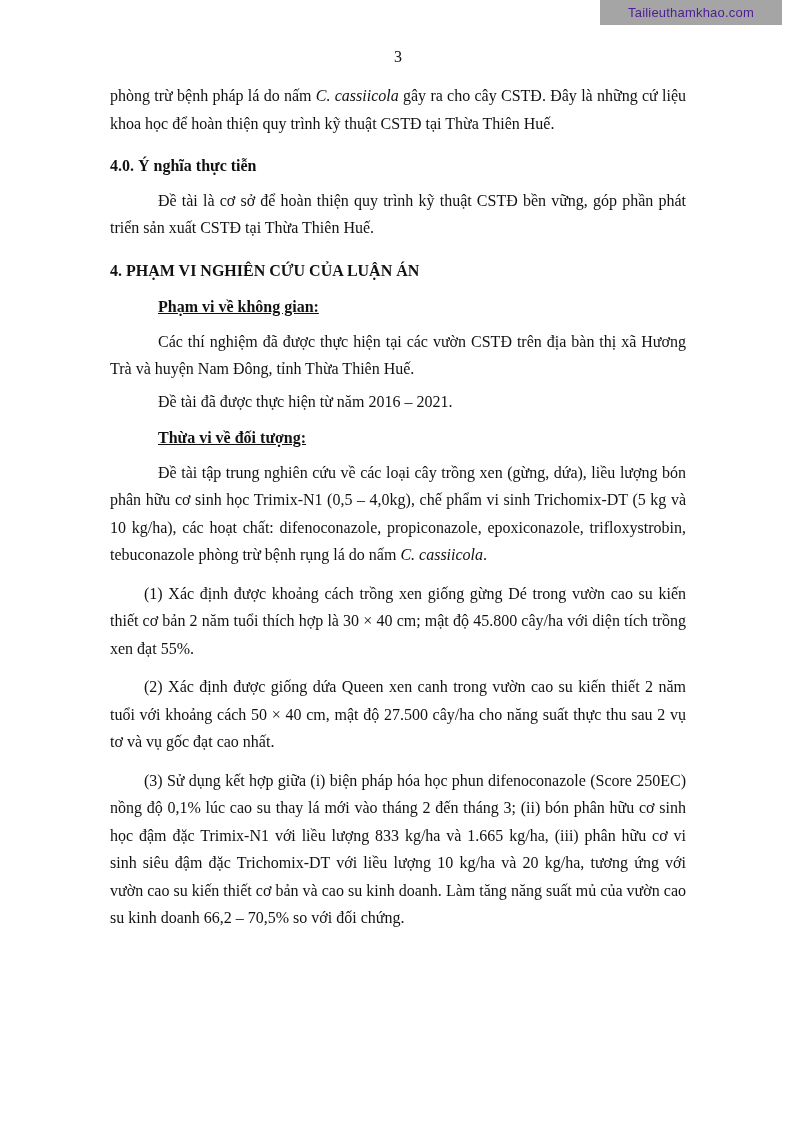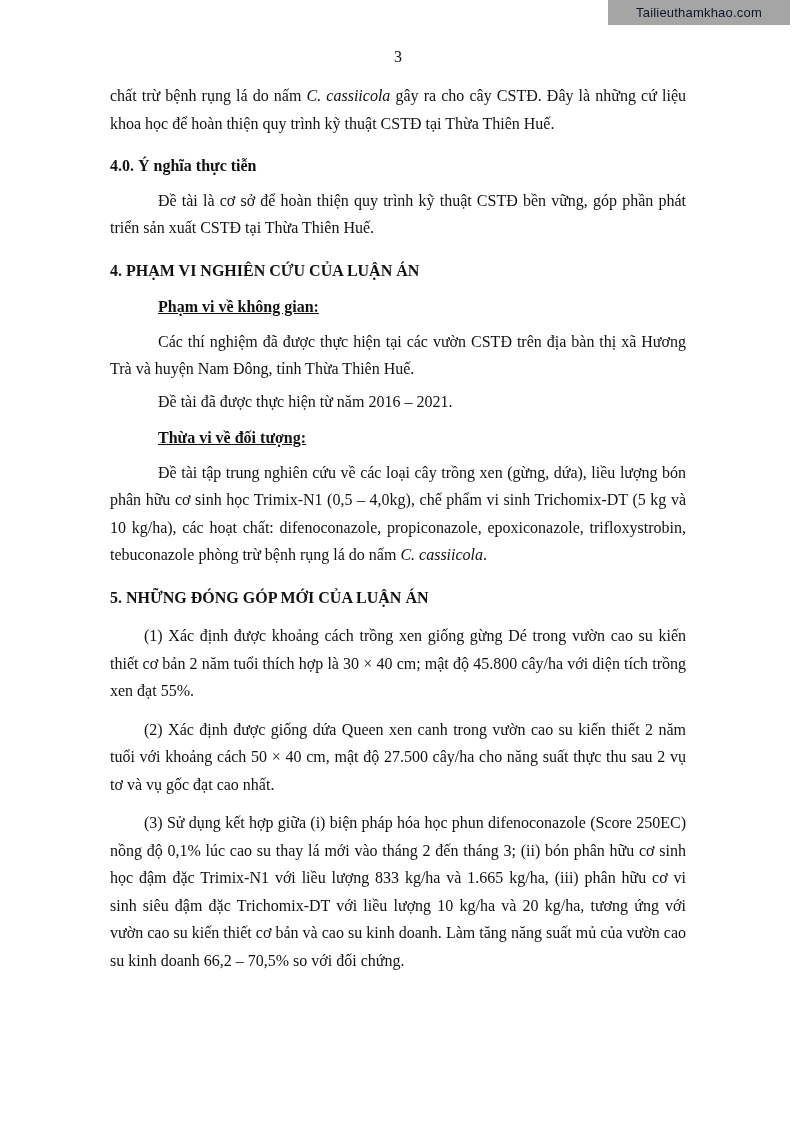--- a/index.html
+++ b/index.html
@@ -8,25 +8,25 @@
     height: 1123px;
     background: #ffffff;
     position: relative;
     overflow: hidden;
     font-family: "Liberation Serif", "DejaVu Serif", serif;
     color: #111111;
   }
   .watermark {
     position: absolute;
     top: 0;
-    right: 4px;
+    right: 12px;
     width: 182px;
     height: 25px;
     background: #a5a5a5;
-    color: #0f172a;
+    color: #4c1d95;
     font-family: "Liberation Sans", sans-serif;
     font-size: 13px;
     display: flex;
     align-items: center;
     justify-content: center;
     letter-spacing: 0.2px;
   }
   .page {
     padding: 48px 108px 0 110px;
     box-sizing: border-box;
@@ -66,27 +66,26 @@
 </head>
 <body>
 
 <div class="watermark">
   <span>Tailieuthamkhao.com</span>
 </div>
 
 <div class="page">
   <div class="page-number">3</div>
   <div class="content">
-      <p class="continuation"><span>chất trừ bệnh rụng lá do nấm </span><span class="italic">C. cassiicola</span><span> gây ra cho cây CSTĐ. Đây là những cứ liệu khoa học để hoàn thiện quy trình kỹ thuật CSTĐ tại Thừa Thiên Huế.</span></p>
+      <p class="continuation"><span>phòng trừ bệnh pháp lá do nấm </span><span class="italic">C. cassiicola</span><span> gây ra cho cây CSTĐ. Đây là những cứ liệu khoa học để hoàn thiện quy trình kỹ thuật CSTĐ tại Thừa Thiên Huế.</span></p>
       <p class="heading"><span>4.0. Ý nghĩa thực tiễn</span></p>
       <p class="body"><span>Đề tài là cơ sở để hoàn thiện quy trình kỹ thuật CSTĐ bền vững, góp phần phát triển sản xuất CSTĐ tại Thừa Thiên Huế.</span></p>
       <p class="heading"><span>4. PHẠM VI NGHIÊN CỨU CỦA LUẬN ÁN</span></p>
       <p class="subheading"><span>Phạm vi về không gian:</span></p>
       <p class="body"><span>Các thí nghiệm đã được thực hiện tại các vườn CSTĐ trên địa bàn thị xã Hương Trà và huyện Nam Đông, tỉnh Thừa Thiên Huế.</span></p>
       <p class="body"><span>Đề tài đã được thực hiện từ năm 2016 – 2021.</span></p>
       <p class="subheading"><span>Thừa vi về đối tượng:</span></p>
       <p class="body"><span>Đề tài tập trung nghiên cứu về các loại cây trồng xen (gừng, dứa), liều lượng bón phân hữu cơ sinh học Trimix-N1 (0,5 – 4,0kg), chế phẩm vi sinh Trichomix-DT (5 kg và 10 kg/ha), các hoạt chất: difenoconazole, propiconazole, epoxiconazole, trifloxystrobin, tebuconazole phòng trừ bệnh rụng lá do nấm </span><span class="italic">C. cassiicola</span><span>.</span></p>
-      <p class="heading"><span>5. NHỮNG ĐÓNG GÓP MỚI CỦA LUẬN ÁN</span></p>
       <p class="numbered"><span>(1) Xác định được khoảng cách trồng xen giống gừng Dé trong vườn cao su kiến thiết cơ bản 2 năm tuổi thích hợp là 30 × 40 cm; mật độ 45.800 cây/ha với diện tích trồng xen đạt 55%.</span></p>
       <p class="numbered"><span>(2) Xác định được giống dứa Queen xen canh trong vườn cao su kiến thiết 2 năm tuổi với khoảng cách 50 × 40 cm, mật độ 27.500 cây/ha cho năng suất thực thu sau 2 vụ tơ và vụ gốc đạt cao nhất.</span></p>
       <p class="numbered"><span>(3) Sử dụng kết hợp giữa (i) biện pháp hóa học phun difenoconazole (Score 250EC) nồng độ 0,1% lúc cao su thay lá mới vào tháng 2 đến tháng 3; (ii) bón phân hữu cơ sinh học đậm đặc Trimix-N1 với liều lượng 833 kg/ha và 1.665 kg/ha, (iii) phân hữu cơ vi sinh siêu đậm đặc Trichomix-DT với liều lượng 10 kg/ha và 20 kg/ha, tương ứng với vườn cao su kiến thiết cơ bản và cao su kinh doanh. Làm tăng năng suất mủ của vườn cao su kinh doanh 66,2 – 70,5% so với đối chứng.</span></p>
     </div>
 </div>
 
 </body></html>

